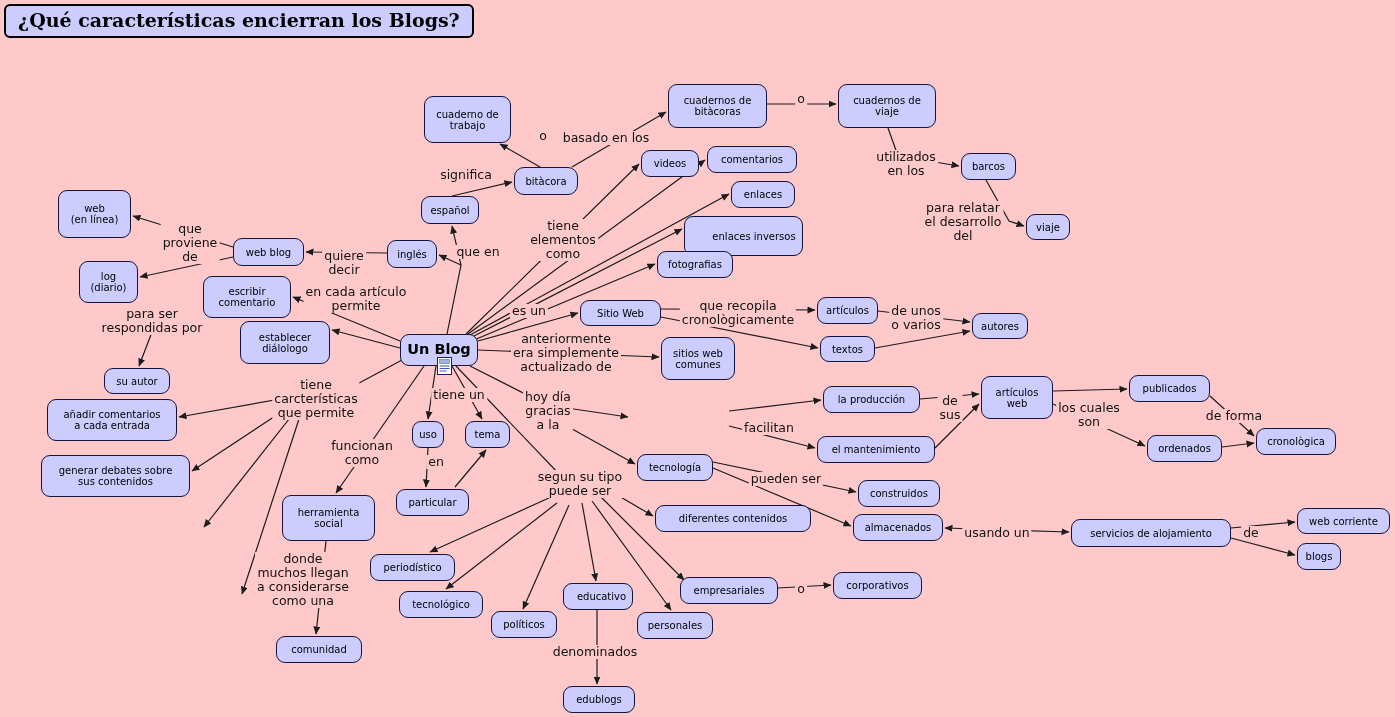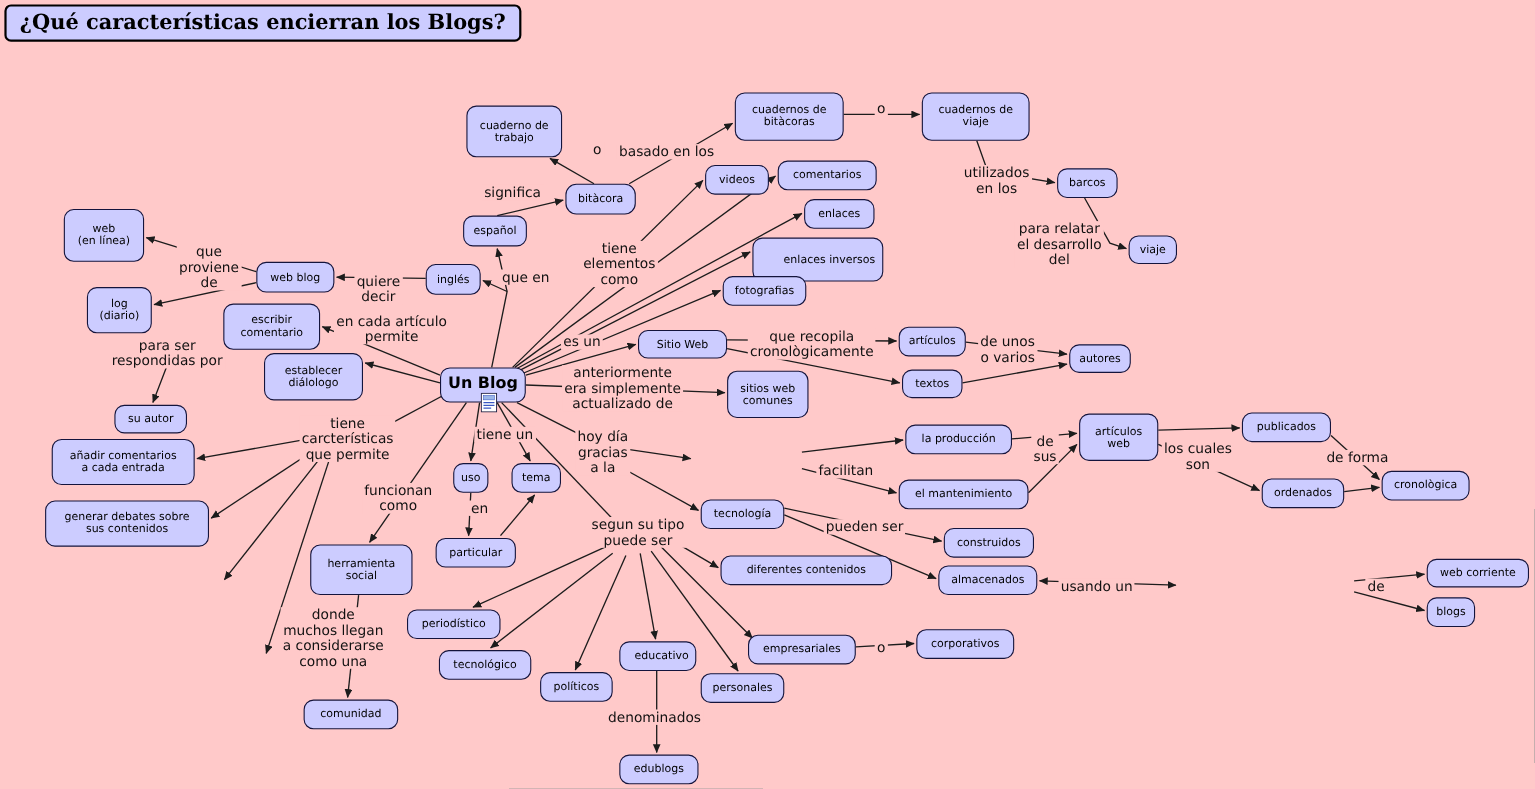--- a/index.html
+++ b/index.html
@@ -212,20 +212,21 @@
       <div class="node" style="left: 823px; top: 386px; width: 97px; height: 27px;">la producción</div>
       <div class="node" style="left: 817px; top: 436px; width: 118px; height: 27px;">el mantenimiento</div>
       <div class="node" style="left: 981px; top: 376px; width: 72px; height: 43px;">artículos
 web</div>
       <div class="node" style="left: 1129px; top: 375px; width: 81px; height: 27px;">publicados</div>
       <div class="node" style="left: 1147px; top: 435px; width: 75px; height: 27px;">ordenados</div>
       <div class="node" style="left: 1256px; top: 428px; width: 80px; height: 27px;">cronològica</div>
       <div class="node" style="left: 637px; top: 454px; width: 76px; height: 27px;">tecnología</div>
       <div class="node" style="left: 858px; top: 480px; width: 82px; height: 27px;">construidos</div>
       <div class="node" style="left: 853px; top: 514px; width: 90px; height: 27px;">almacenados</div>
+      <div class="node" style="left: 1071px; top: 519px; width: 160px; height: 28px;">servicios de alojamiento</div>
       <div class="node" style="left: 1297px; top: 508px; width: 93px; height: 26px;">web corriente</div>
       <div class="node" style="left: 1297px; top: 543px; width: 44px; height: 27px;">blogs</div>
       <div class="node" style="left: 412px; top: 421px; width: 32px; height: 27px;">uso</div>
       <div class="node" style="left: 465px; top: 421px; width: 45px; height: 27px;">tema</div>
       <div class="node" style="left: 396px; top: 489px; width: 73px; height: 27px;">particular</div>
       <div class="node" style="left: 282px; top: 495px; width: 93px; height: 46px;">herramienta
 social</div>
       <div class="node" style="left: 276px; top: 636px; width: 86px; height: 27px;">comunidad</div>
       <div class="node" style="left: 370px; top: 554px; width: 85px; height: 27px;">periodístico</div>
       <div class="node" style="left: 399px; top: 591px; width: 84px; height: 27px;">tecnológico</div>

